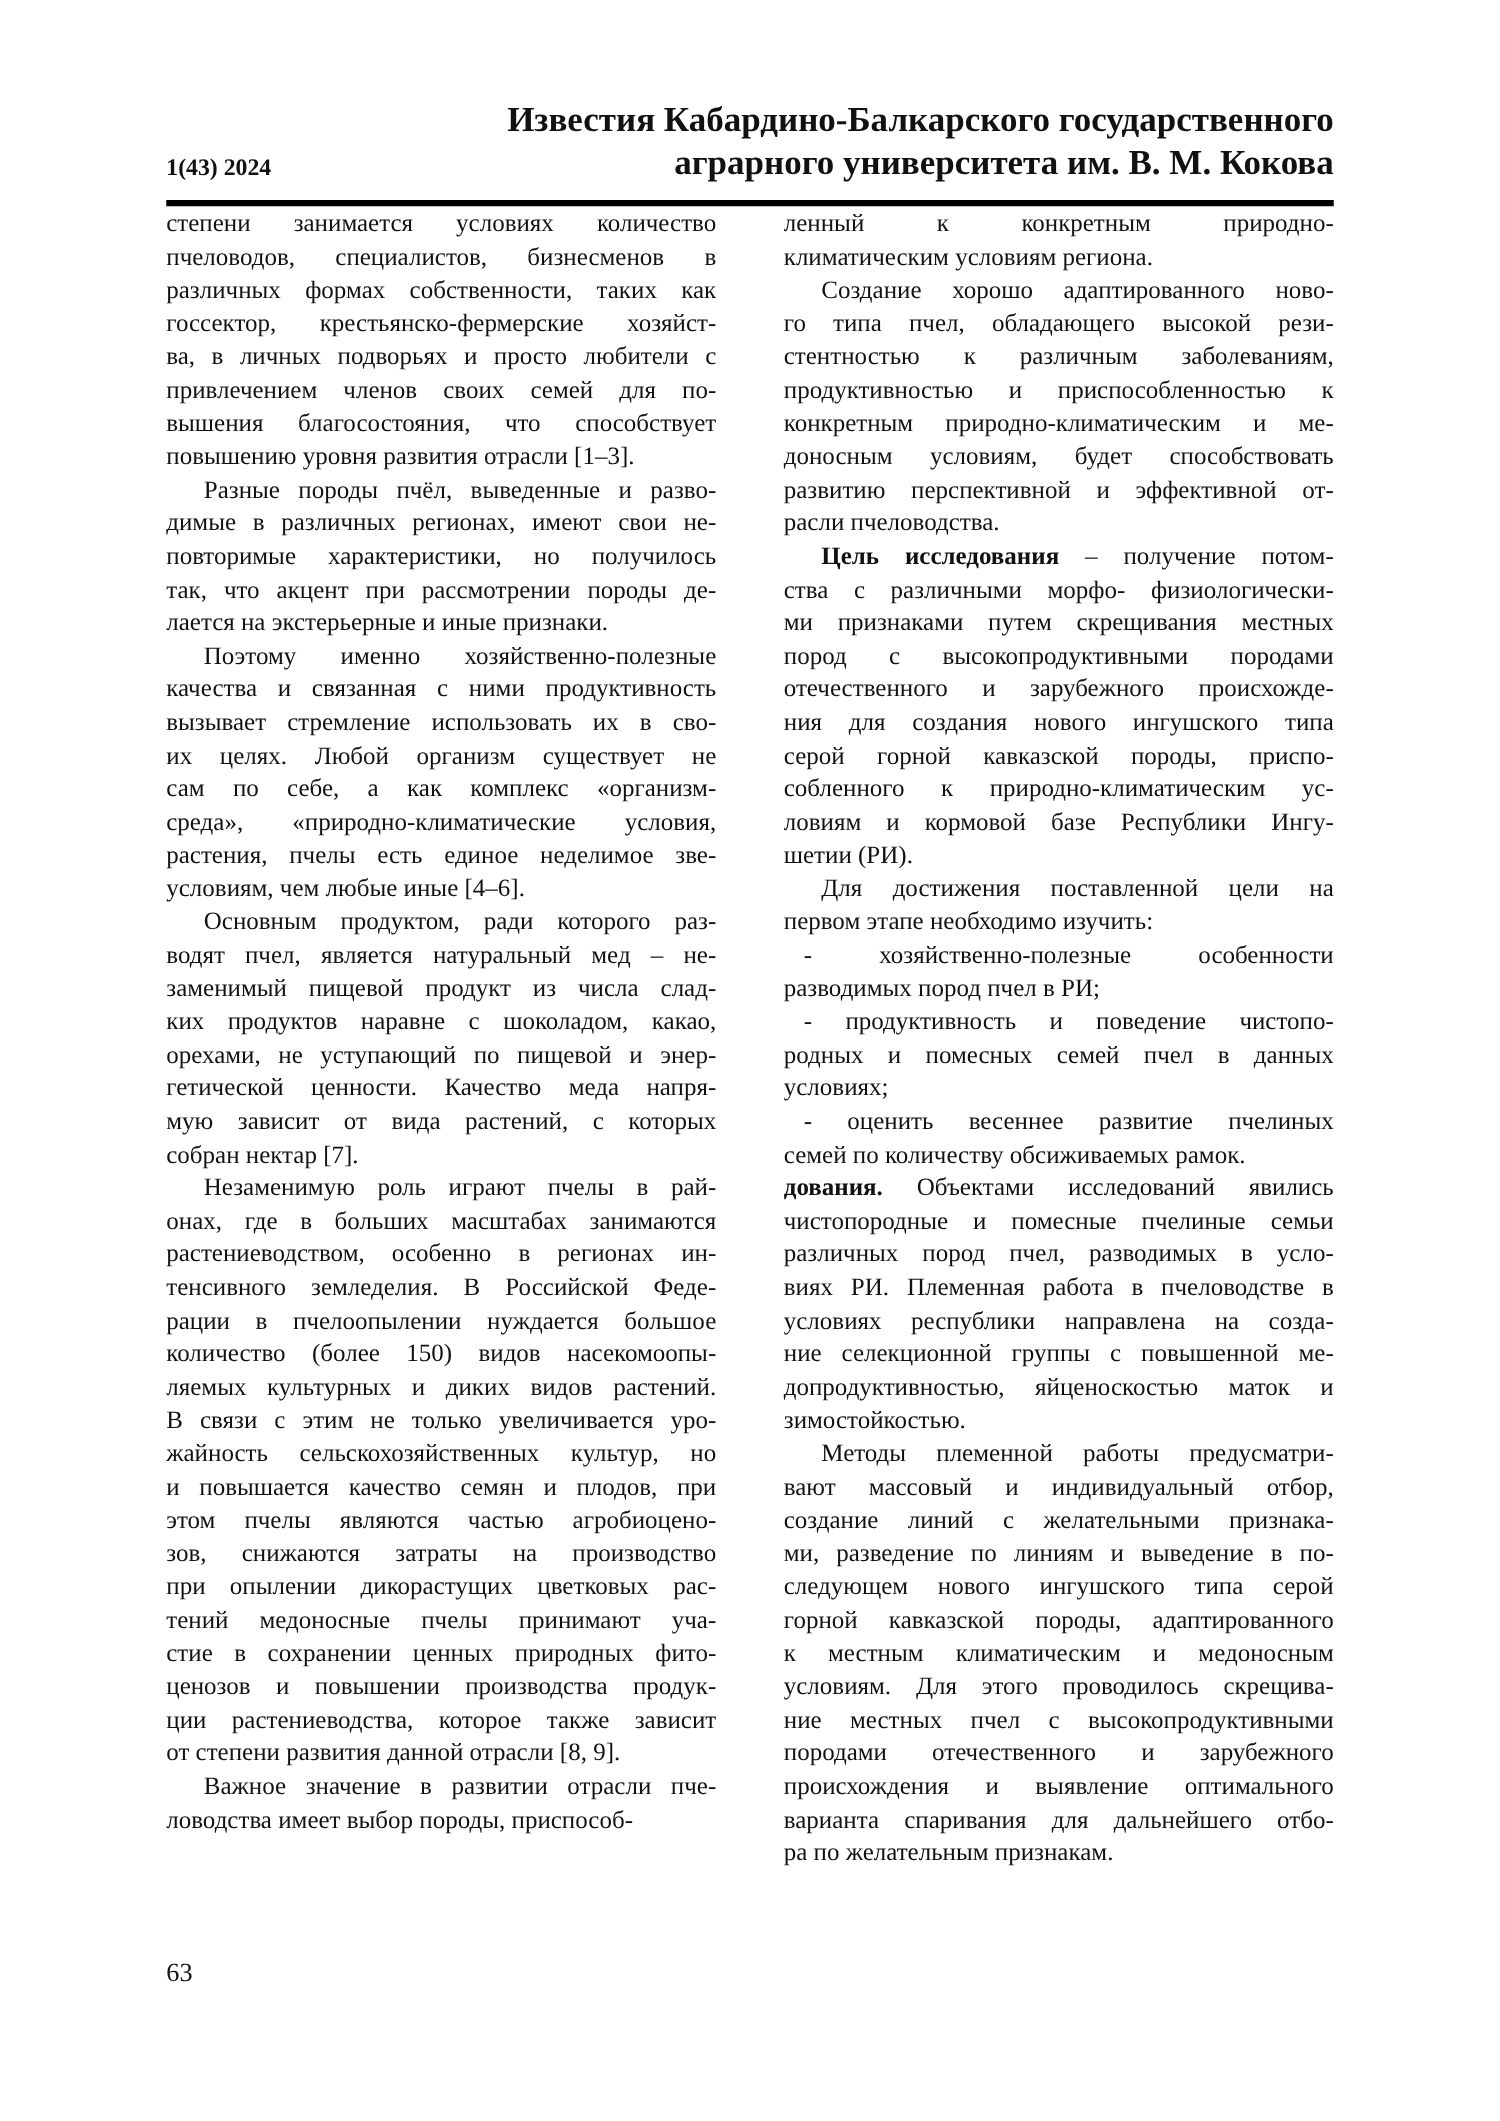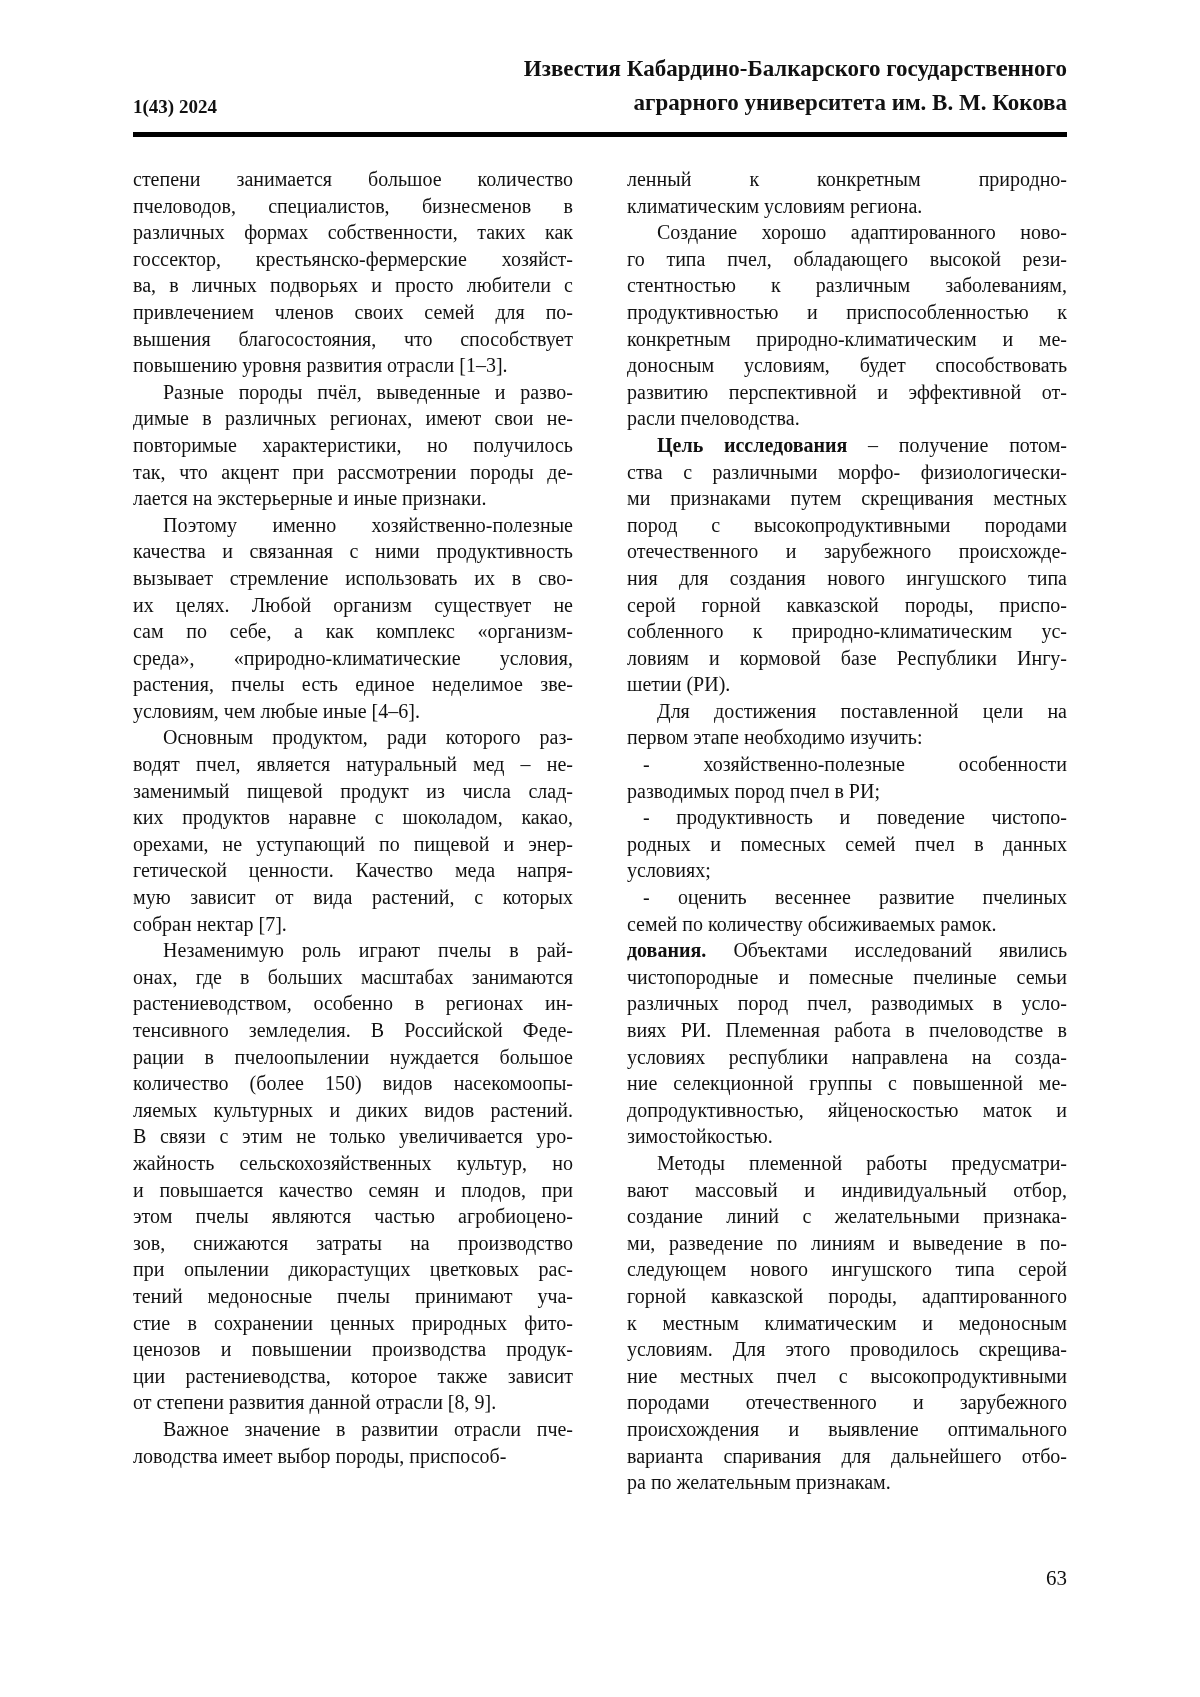--- a/index.html
+++ b/index.html
@@ -8,52 +8,52 @@
     font-family:"Liberation Serif","DejaVu Serif",serif;
     color:#111;
     position:relative;
   }
   .page{position:absolute;inset:0;background:#fff;}
   .content{position:absolute;left:133px;width:934px;}
   
   .header{top:52px;}
   .header-row{display:flex;justify-content:space-between;align-items:flex-end;}
   .issue{font-weight:bold;font-size:19px;white-space:nowrap;padding-bottom:2px;}
-  .journal{text-align:right;font-weight:bold;font-size:23px;line-height:34px;}
+  .journal{text-align:right;font-weight:bold;font-size:28px;line-height:34px;margin-top:28px;}
   .rule{height:5px;background:#000;margin-top:12px;}
   
   .columns{top:166px;display:flex;gap:54px;}
   .col{width:440px;font-size:20px;line-height:26.6px;}
   .line{text-align:justify;text-align-last:justify;min-height:26.6px;}
   .line.last{text-align-last:left;}
   .line.indent{text-indent:30px;}
   .line.indent-sm{text-indent:16px;}
   .line b{font-weight:bold;}
   
-  .footer{top:1566px;text-align:right;font-size:21px;}
+  .footer{top:1566px;text-align:left;font-size:21px;}
 </style>
 </head>
 <body>
 
 <div class="page">
 
   <div class="content header">
     <div class="header-row">
       <div class="issue">1(43) 2024</div>
       <div class="journal">
         <div>Известия Кабардино-Балкарского государственного</div>
         <div>аграрного университета им. В. М. Кокова</div>
       </div>
     </div>
     <div class="rule"></div>
   </div>
 
   <div class="content columns">
     <div class="col">
-        <div class="line">степени занимается большое количество</div>
+        <div class="line">степени занимается условиях количество</div>
         <div class="line">пчеловодов, специалистов, бизнесменов в</div>
         <div class="line">различных формах собственности, таких как</div>
         <div class="line">госсектор, крестьянско-фермерские хозяйст-</div>
         <div class="line">ва, в личных подворьях и просто любители с</div>
         <div class="line">привлечением членов своих семей для по-</div>
         <div class="line">вышения благосостояния, что способствует</div>
         <div class="line last">повышению уровня развития отрасли [1–3].</div>
         <div class="line indent">Разные породы пчёл, выведенные и разво-</div>
         <div class="line">димые в различных регионах, имеют свои не-</div>
         <div class="line">повторимые характеристики, но получилось</div>

